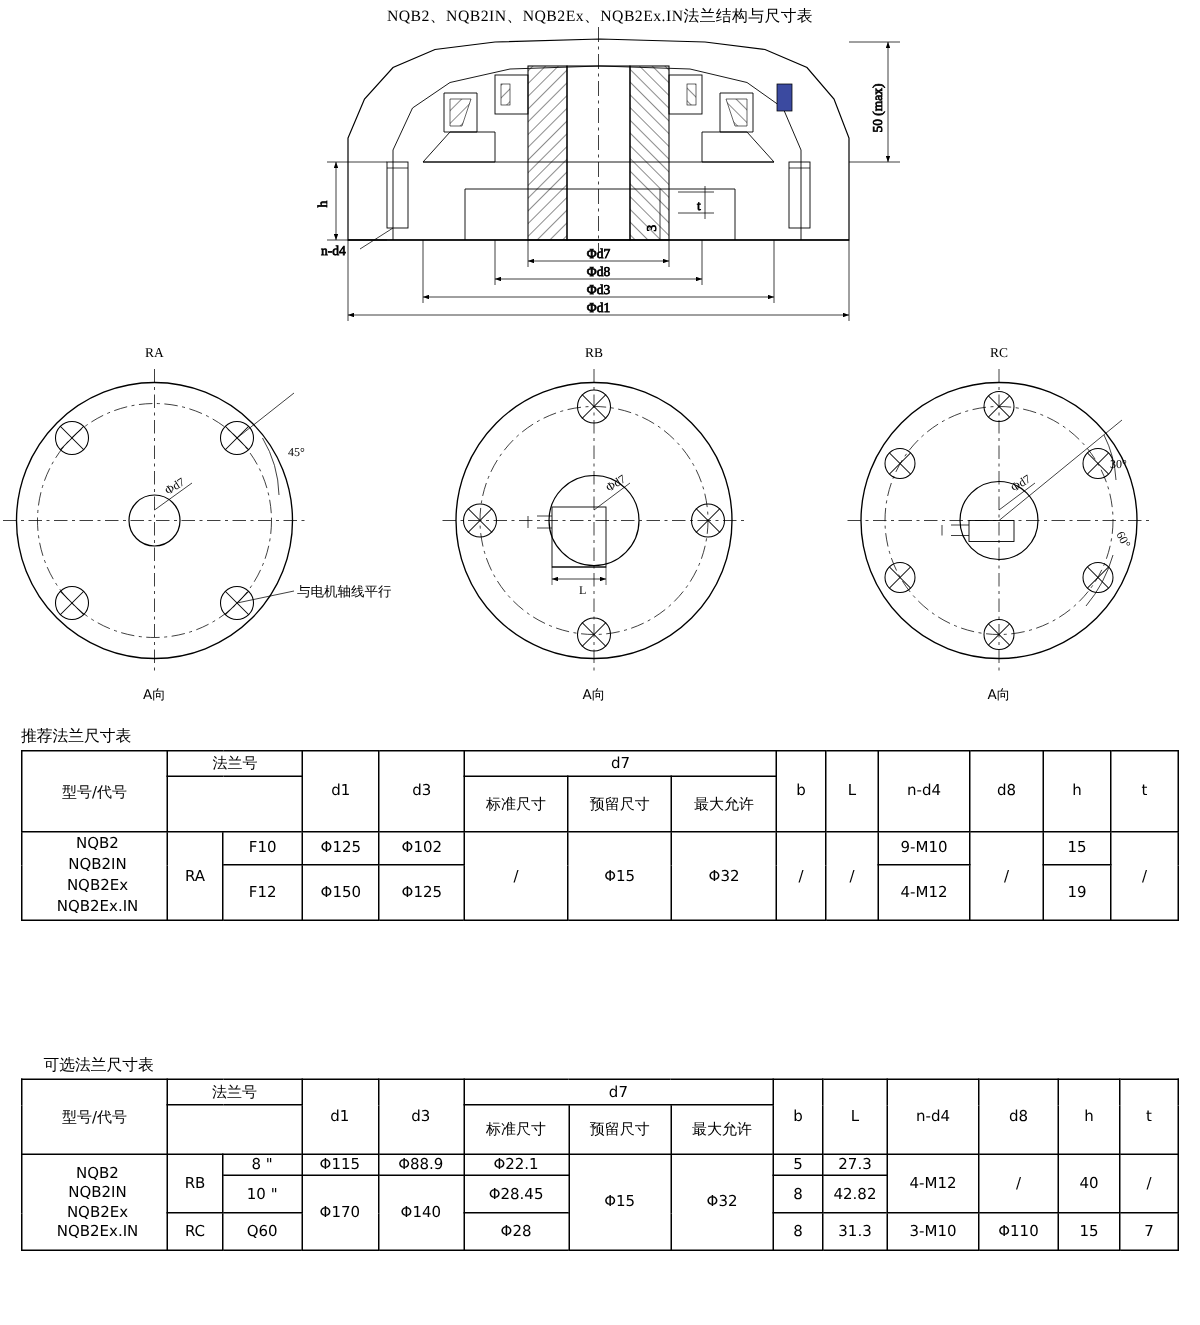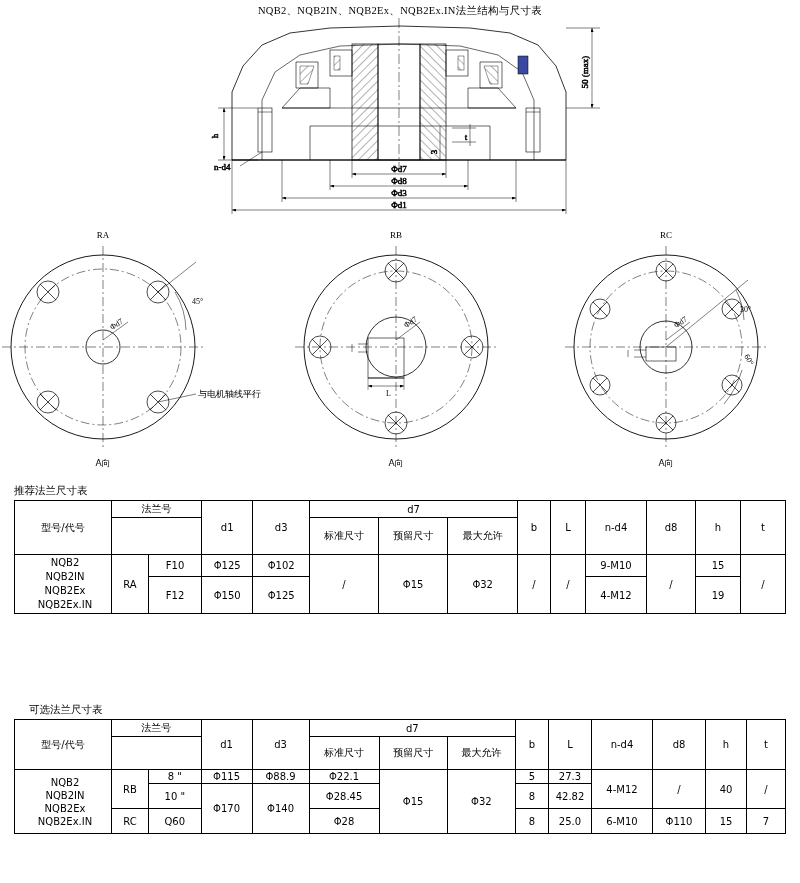--- a/index.html
+++ b/index.html
@@ -363,20 +363,20 @@
     <td rowspan="2">Φ140</td>
     <td>Φ28.45</td>
     <td>8</td>
     <td>42.82</td>
   </tr>
   <tr>
     <td style="width:32px;height:22px;">RC</td>
     <td>Q60</td>
     <td>Φ28</td>
     <td>8</td>
-    <td>25.0</td>
-    <td>6-M10</td>
+    <td>31.3</td>
+    <td>3-M10</td>
     <td>Φ110</td>
     <td>15</td>
     <td>7</td>
   </tr>
 </tbody>
   </table>
 
 </body></html>

